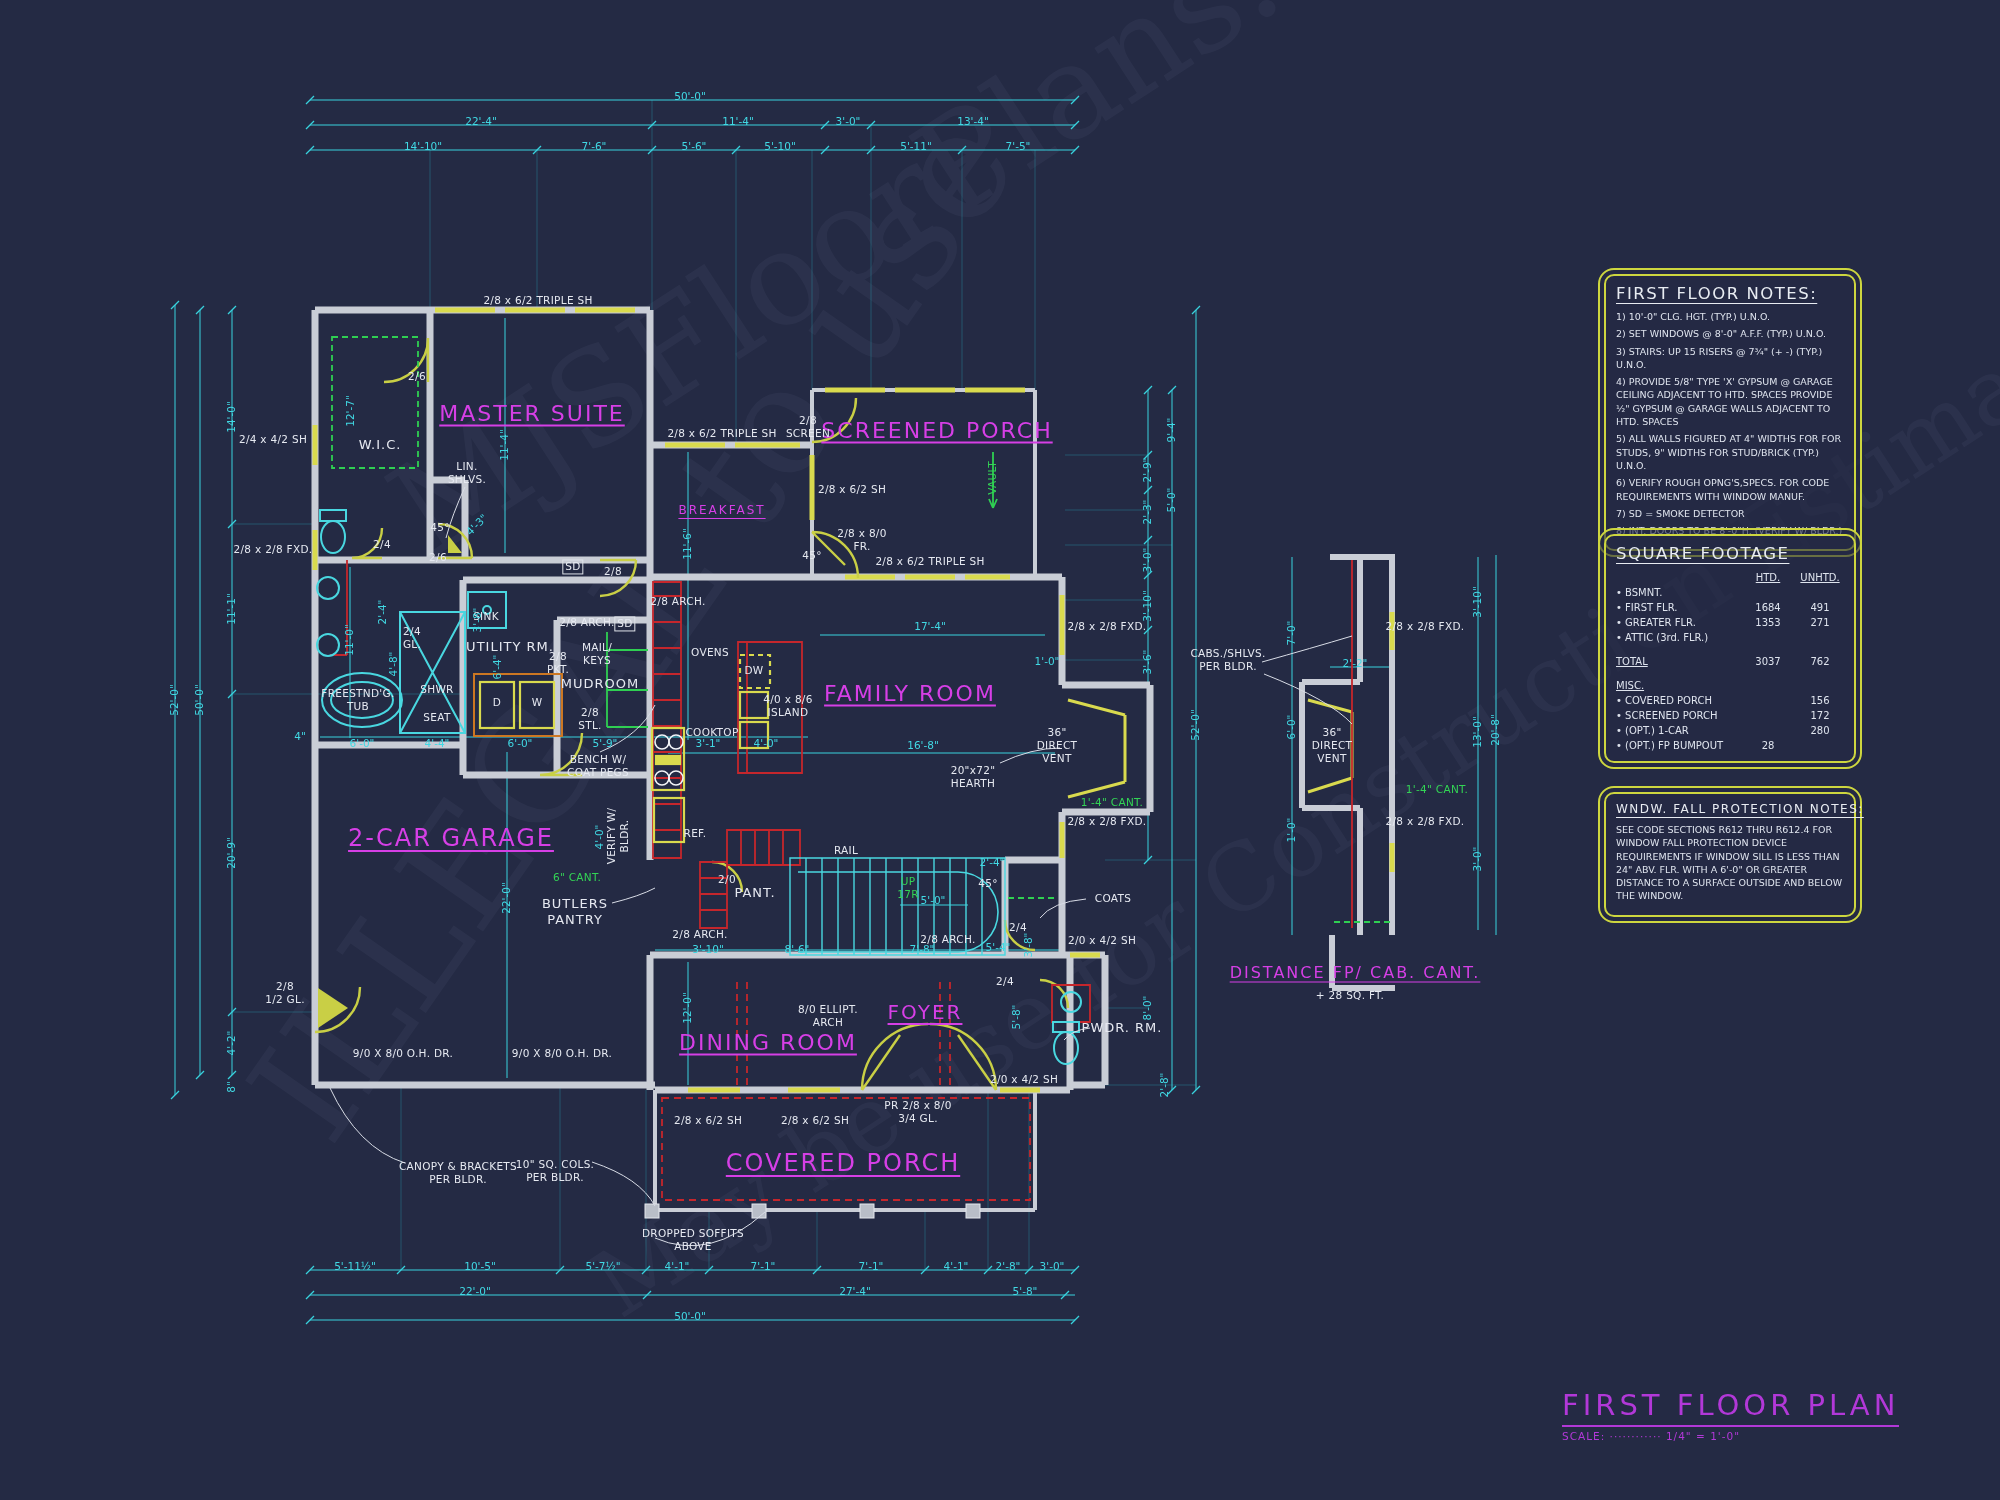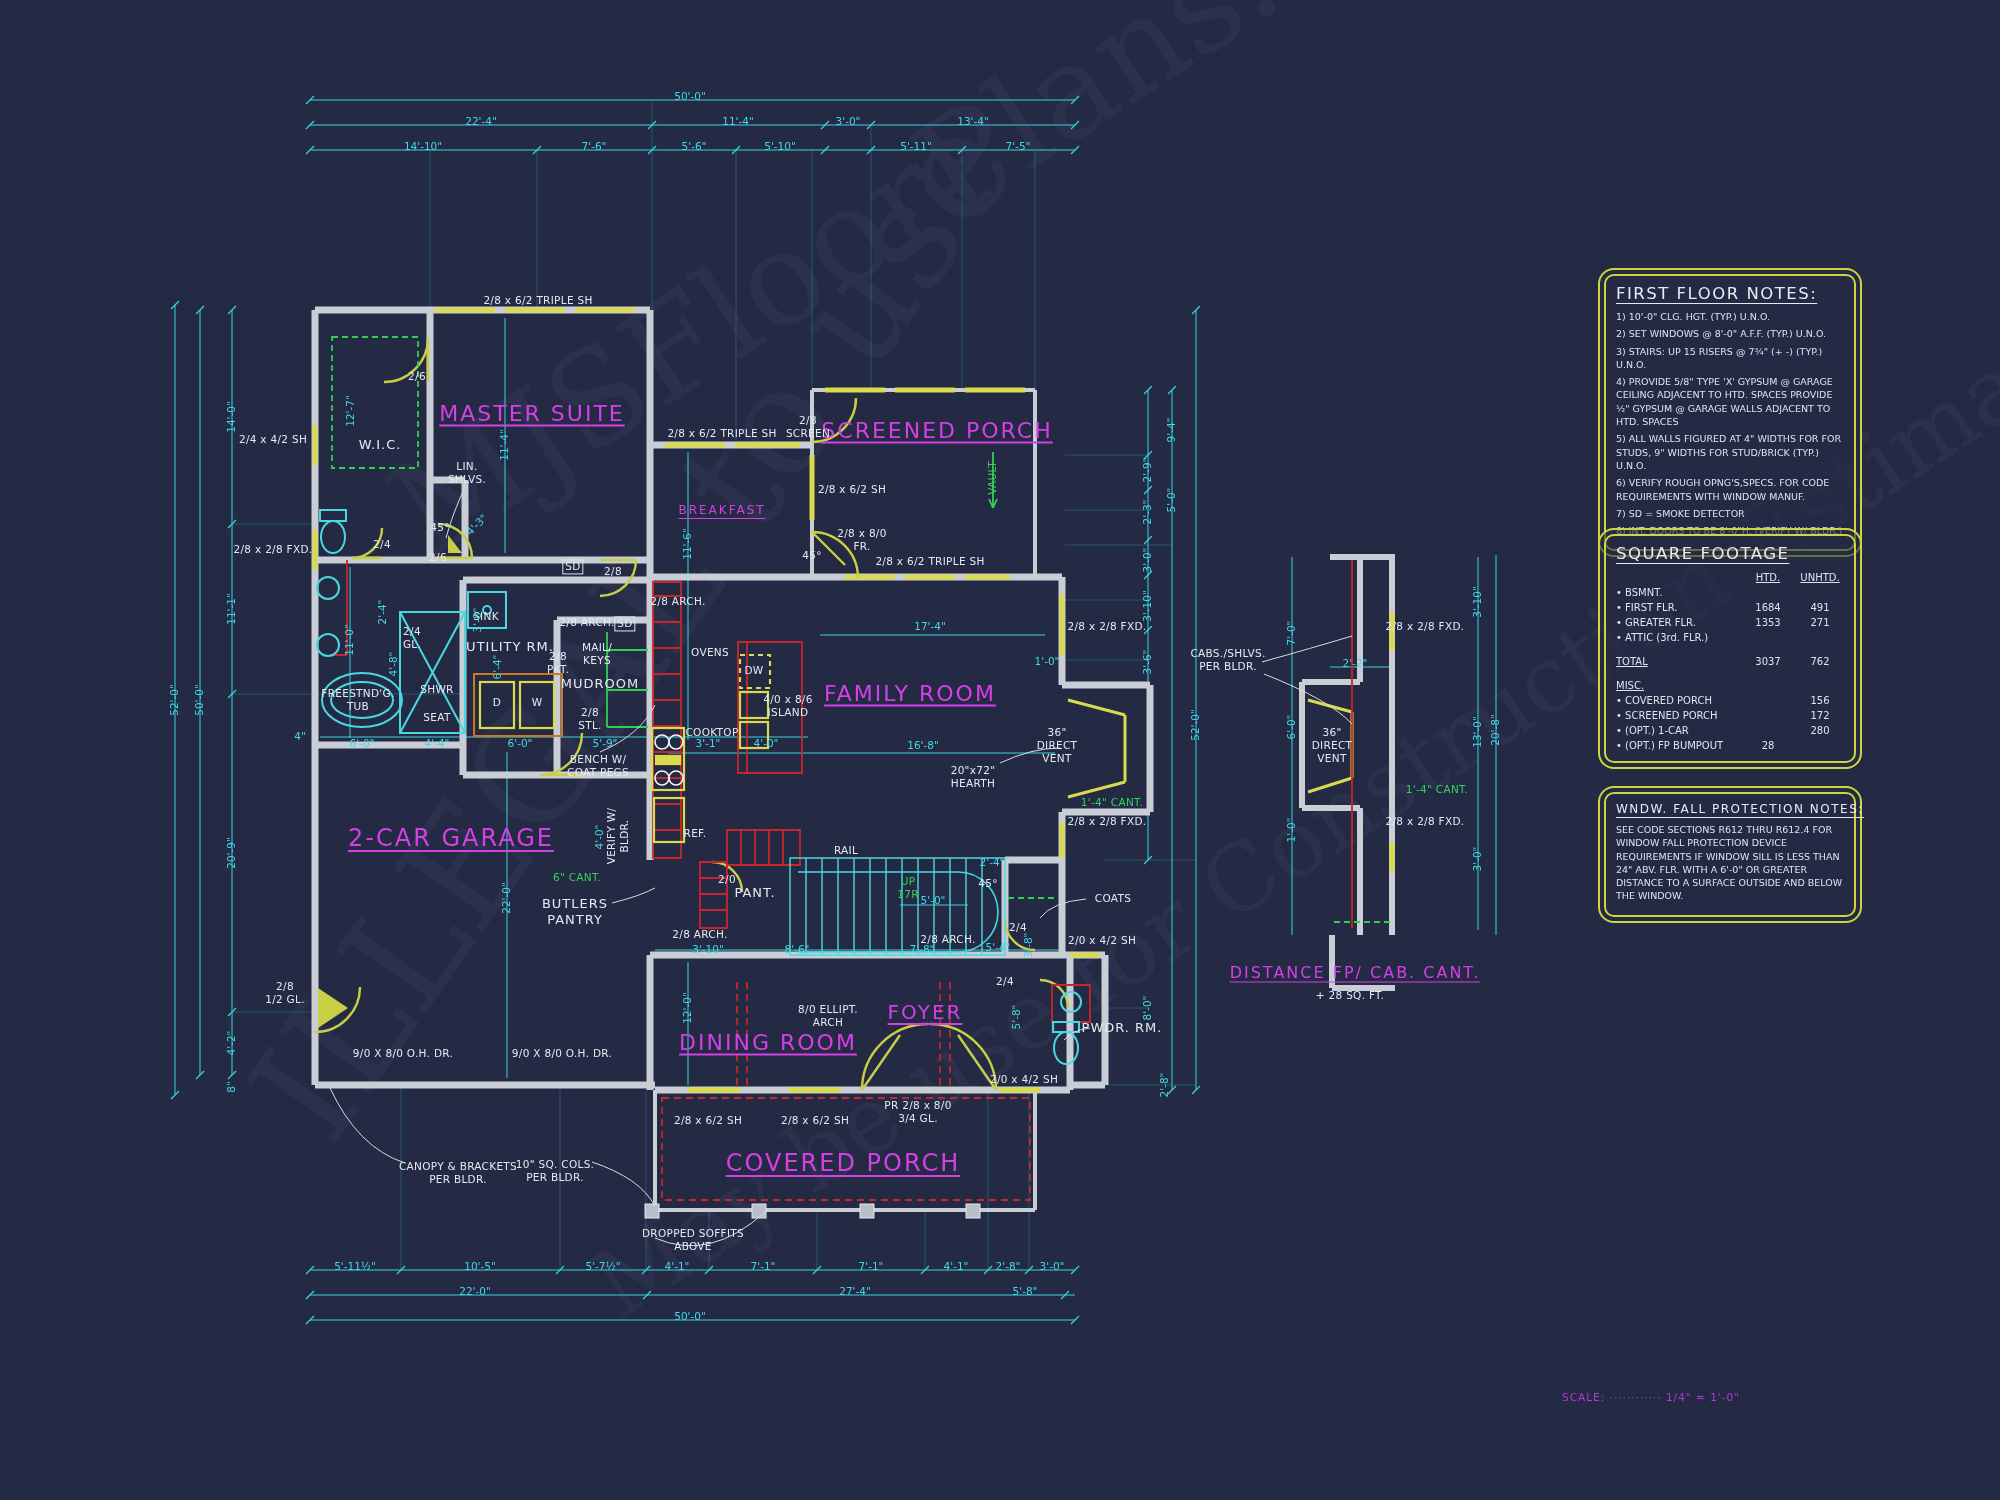--- a/index.html
+++ b/index.html
@@ -268,20 +268,21 @@
 </div>
 
 <div class="notebox" style="left:1598px;top:786px;width:252px">
   <div class="inner">
     <div class="nb-title" style="font-size:12px">WNDW. FALL PROTECTION NOTES:</div>
     <div class="nb-line">SEE CODE SECTIONS R612 THRU R612.4 FOR WINDOW FALL PROTECTION DEVICE REQUIREMENTS IF WINDOW SILL IS LESS THAN 24" ABV. FLR. WITH A 6'-0" OR GREATER DISTANCE TO A SURFACE OUTSIDE AND BELOW THE WINDOW.</div>
   </div>
 </div>
 
 <div id="titleblock">
+  <div class="t">FIRST FLOOR PLAN</div>
   <div class="s">SCALE: ············ 1/4" = 1'-0"</div>
 </div>
 
 <div class="room" style="left:532px;top:413px">MASTER SUITE</div>
 <div class="room rm18" style="left:722px;top:510px">BREAKFAST</div>
 <div class="room" style="left:937px;top:430px">SCREENED PORCH</div>
 <div class="room" style="left:910px;top:693px">FAMILY ROOM</div>
 <div class="room rm24" style="left:420px;top:838px">2-CAR GARAGE</div>
 <div class="room" style="left:768px;top:1042px">DINING ROOM</div>
 <div class="room rm20" style="left:925px;top:1012px">FOYER</div>

